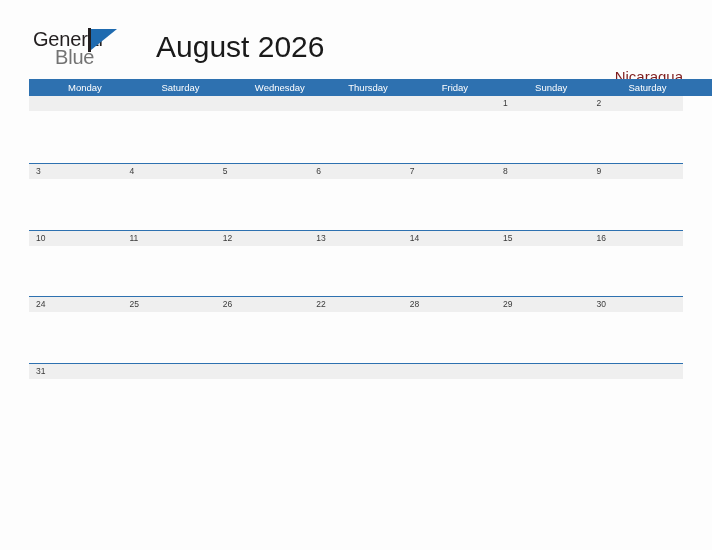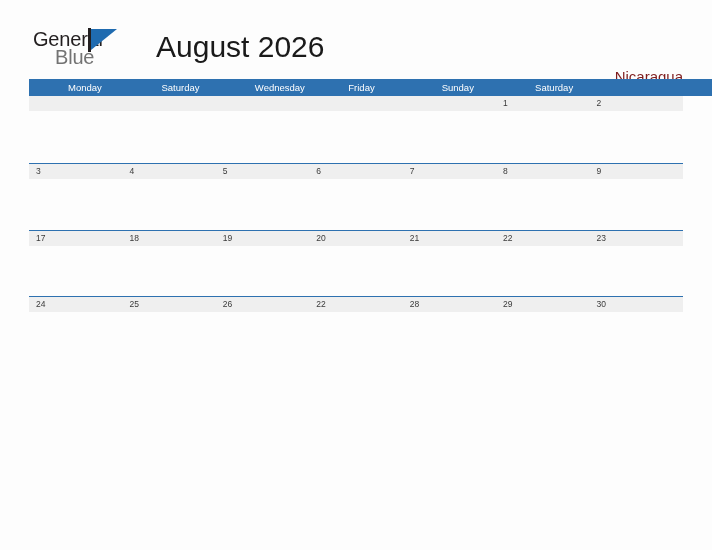--- a/index.html
+++ b/index.html
@@ -172,20 +172,21 @@
 
   <div class="cal-country">Nicaragua</div>
 </div>
 
 <div class="calendar">
 
   <div class="weekday-row">
     <div class="weekday-cell">Monday</div>
     <div class="weekday-cell">Saturday</div>
     <div class="weekday-cell">Wednesday</div>
+    <div class="weekday-cell">Thursday</div>
     <div class="weekday-cell">Friday</div>
     <div class="weekday-cell">Sunday</div>
     <div class="weekday-cell">Saturday</div>
   </div>
 
   <div class="week-row first">
     <div class="date-strip">
       <div class="date-cell"></div>
       <div class="date-cell"></div>
       <div class="date-cell"></div>
@@ -203,41 +204,53 @@
       <div class="date-cell">4</div>
       <div class="date-cell">5</div>
       <div class="date-cell">6</div>
       <div class="date-cell">7</div>
       <div class="date-cell">8</div>
       <div class="date-cell">9</div>
     </div>
     <div class="week-body"></div>
   </div>
 
-
-  <div class="week-row">
-    <div class="date-strip">
-      <div class="date-cell">17</div>
-      <div class="date-cell">18</div>
-      <div class="date-cell">19</div>
-      <div class="date-cell">20</div>
-      <div class="date-cell">21</div>
-      <div class="date-cell">22</div>
-      <div class="date-cell">23</div>
-    </div>
-    <div class="week-body"></div>
-  </div>
+  <div class="week-row">
+    <div class="date-strip">
+      <div class="date-cell">10</div>
+      <div class="date-cell">11</div>
+      <div class="date-cell">12</div>
+      <div class="date-cell">13</div>
+      <div class="date-cell">14</div>
+      <div class="date-cell">15</div>
+      <div class="date-cell">16</div>
+    </div>
+    <div class="week-body"></div>
+  </div>
+
 
   <div class="week-row">
     <div class="date-strip">
       <div class="date-cell">24</div>
       <div class="date-cell">25</div>
       <div class="date-cell">26</div>
       <div class="date-cell">22</div>
       <div class="date-cell">28</div>
       <div class="date-cell">29</div>
       <div class="date-cell">30</div>
     </div>
     <div class="week-body"></div>
   </div>
 
+  <div class="week-row">
+    <div class="date-strip">
+      <div class="date-cell">31</div>
+      <div class="date-cell"></div>
+      <div class="date-cell"></div>
+      <div class="date-cell"></div>
+      <div class="date-cell"></div>
+      <div class="date-cell"></div>
+      <div class="date-cell"></div>
+    </div>
+    <div class="week-body"></div>
+  </div>
 
 </div>
 
 </body></html>

